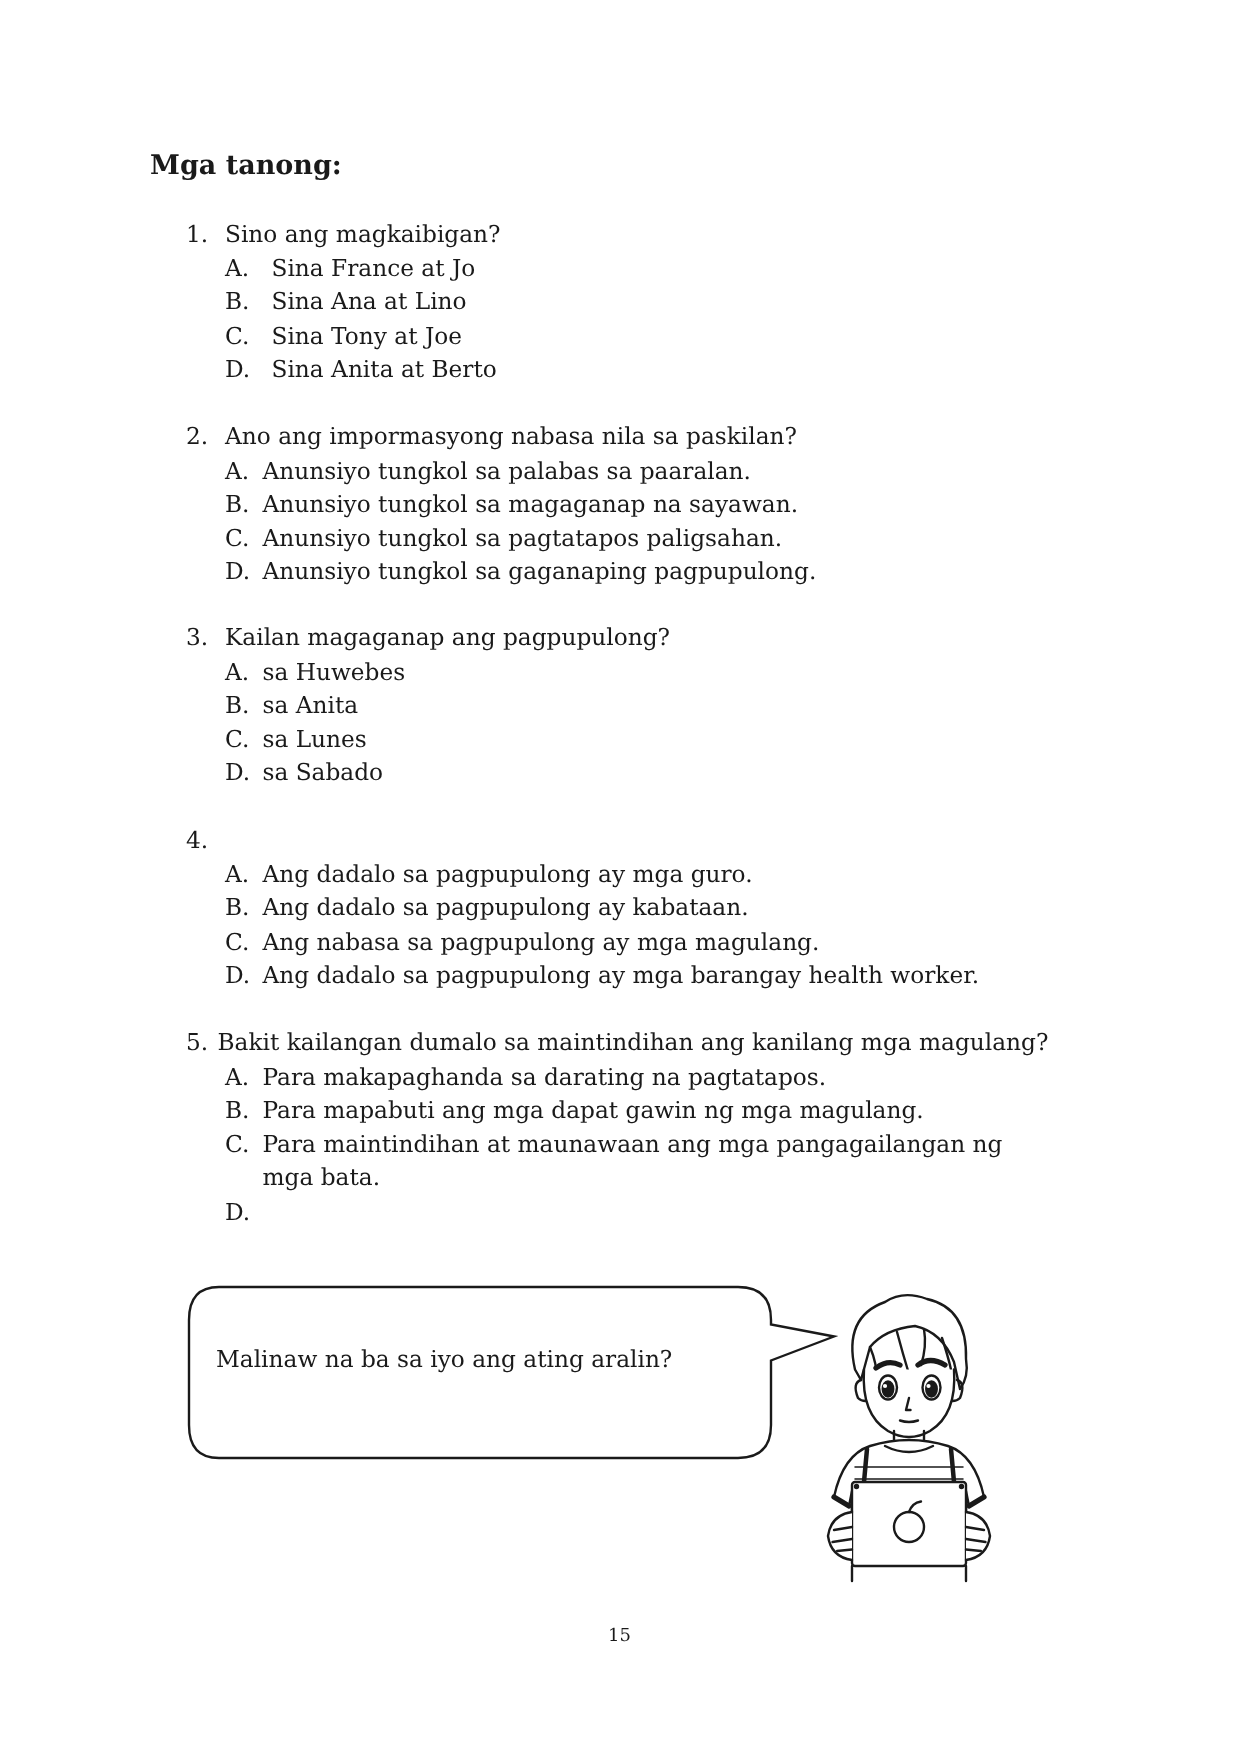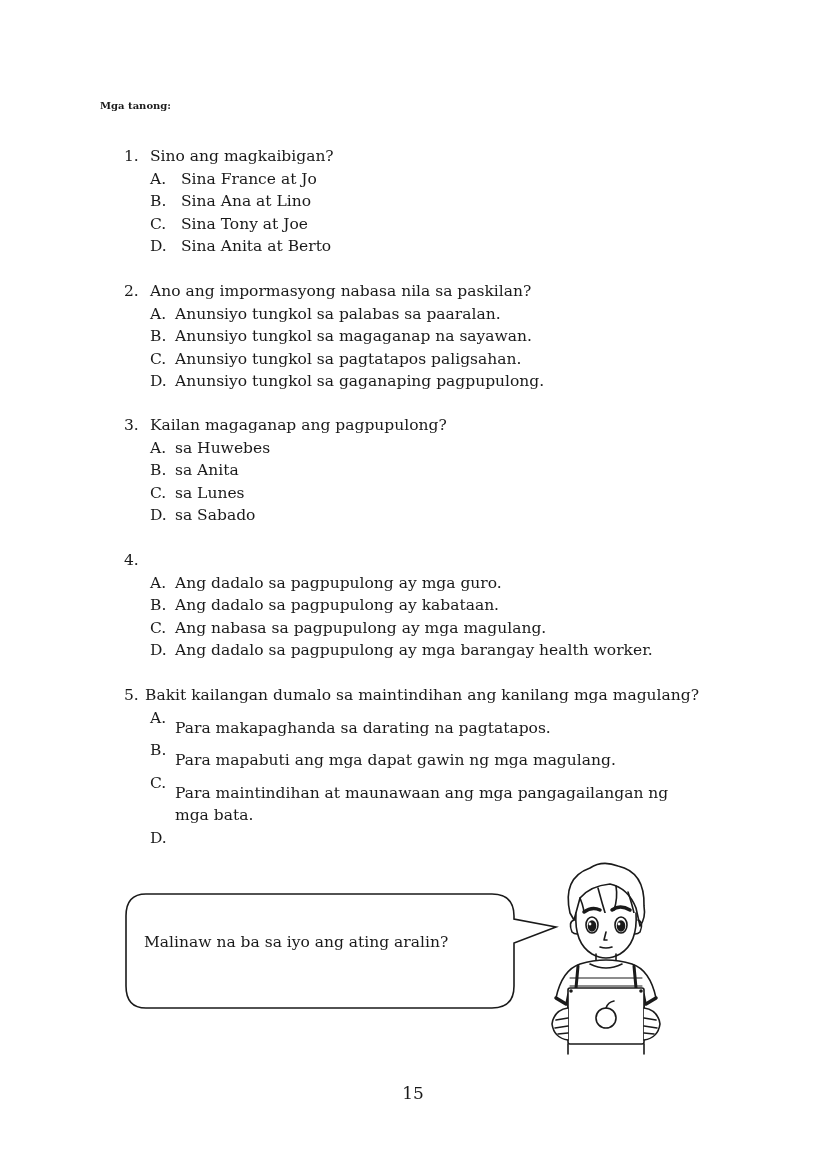--- a/index.html
+++ b/index.html
@@ -3,43 +3,43 @@
 <meta charset="utf-8">
 <style>
   html, body { margin: 0; padding: 0; background: #ffffff; }
   body {
     width: 826px; height: 1169px; position: relative; overflow: hidden;
     font-family: "DejaVu Serif", "Liberation Serif", serif;
     color: #1a1a1a;
   }
   .heading {
     position: absolute; left: 100px; top: 100px;
-    font-weight: bold; font-size: 10px;
+    font-weight: bold; font-size: 18px;
   }
   .q {
     position: absolute; left: 124px; font-size: 15.5px; line-height: 22.5px;
   }
   .q .qline { display: flex; }
   .q .qnum { width: 26px; flex: none; }
   .q5 .qnum { width: 21px; }
   .opt { display: flex; margin-left: 26px; }
   .q5 .opt { margin-left: 26px; }
   .opt .lab { width: 25px; flex: none; }
   .q1 .opt .lab { width: 31px; }
   .opt .txt { white-space: pre-wrap; }
-  .q5 .opt .txt { max-width: 530px; margin-top: 10px; }
-
-  .bubble-wrap { position: absolute; left: 124px; top: 892px; width: 440px; height: 120px; }
+  .q5 .opt .txt { max-width: 530px; }
+
+  .bubble-wrap { position: absolute; left: 124px; top: 856px; width: 440px; height: 120px; }
   .bubble-wrap svg { position: absolute; left: 0; top: 0; }
   .bubble-text {
     position: absolute; left: 20px; top: 41px; font-size: 15.5px;
   }
   .kid { position: absolute; left: 540px; top: 858px; width: 130px; height: 200px; }
   .page-num {
-    position: absolute; left: 0; width: 826px; top: 1083px; text-align: center; font-size: 17px;
+    position: absolute; left: 0; width: 826px; top: 1083px; text-align: center; font-size: 12px;
   }
 </style>
 </head>
 <body>
 
 <div class="heading">Mga tanong:</div>
 
 <div class="q q1" style="top:145px;">
   <div class="qline">
     <span class="qnum">1.</span>

